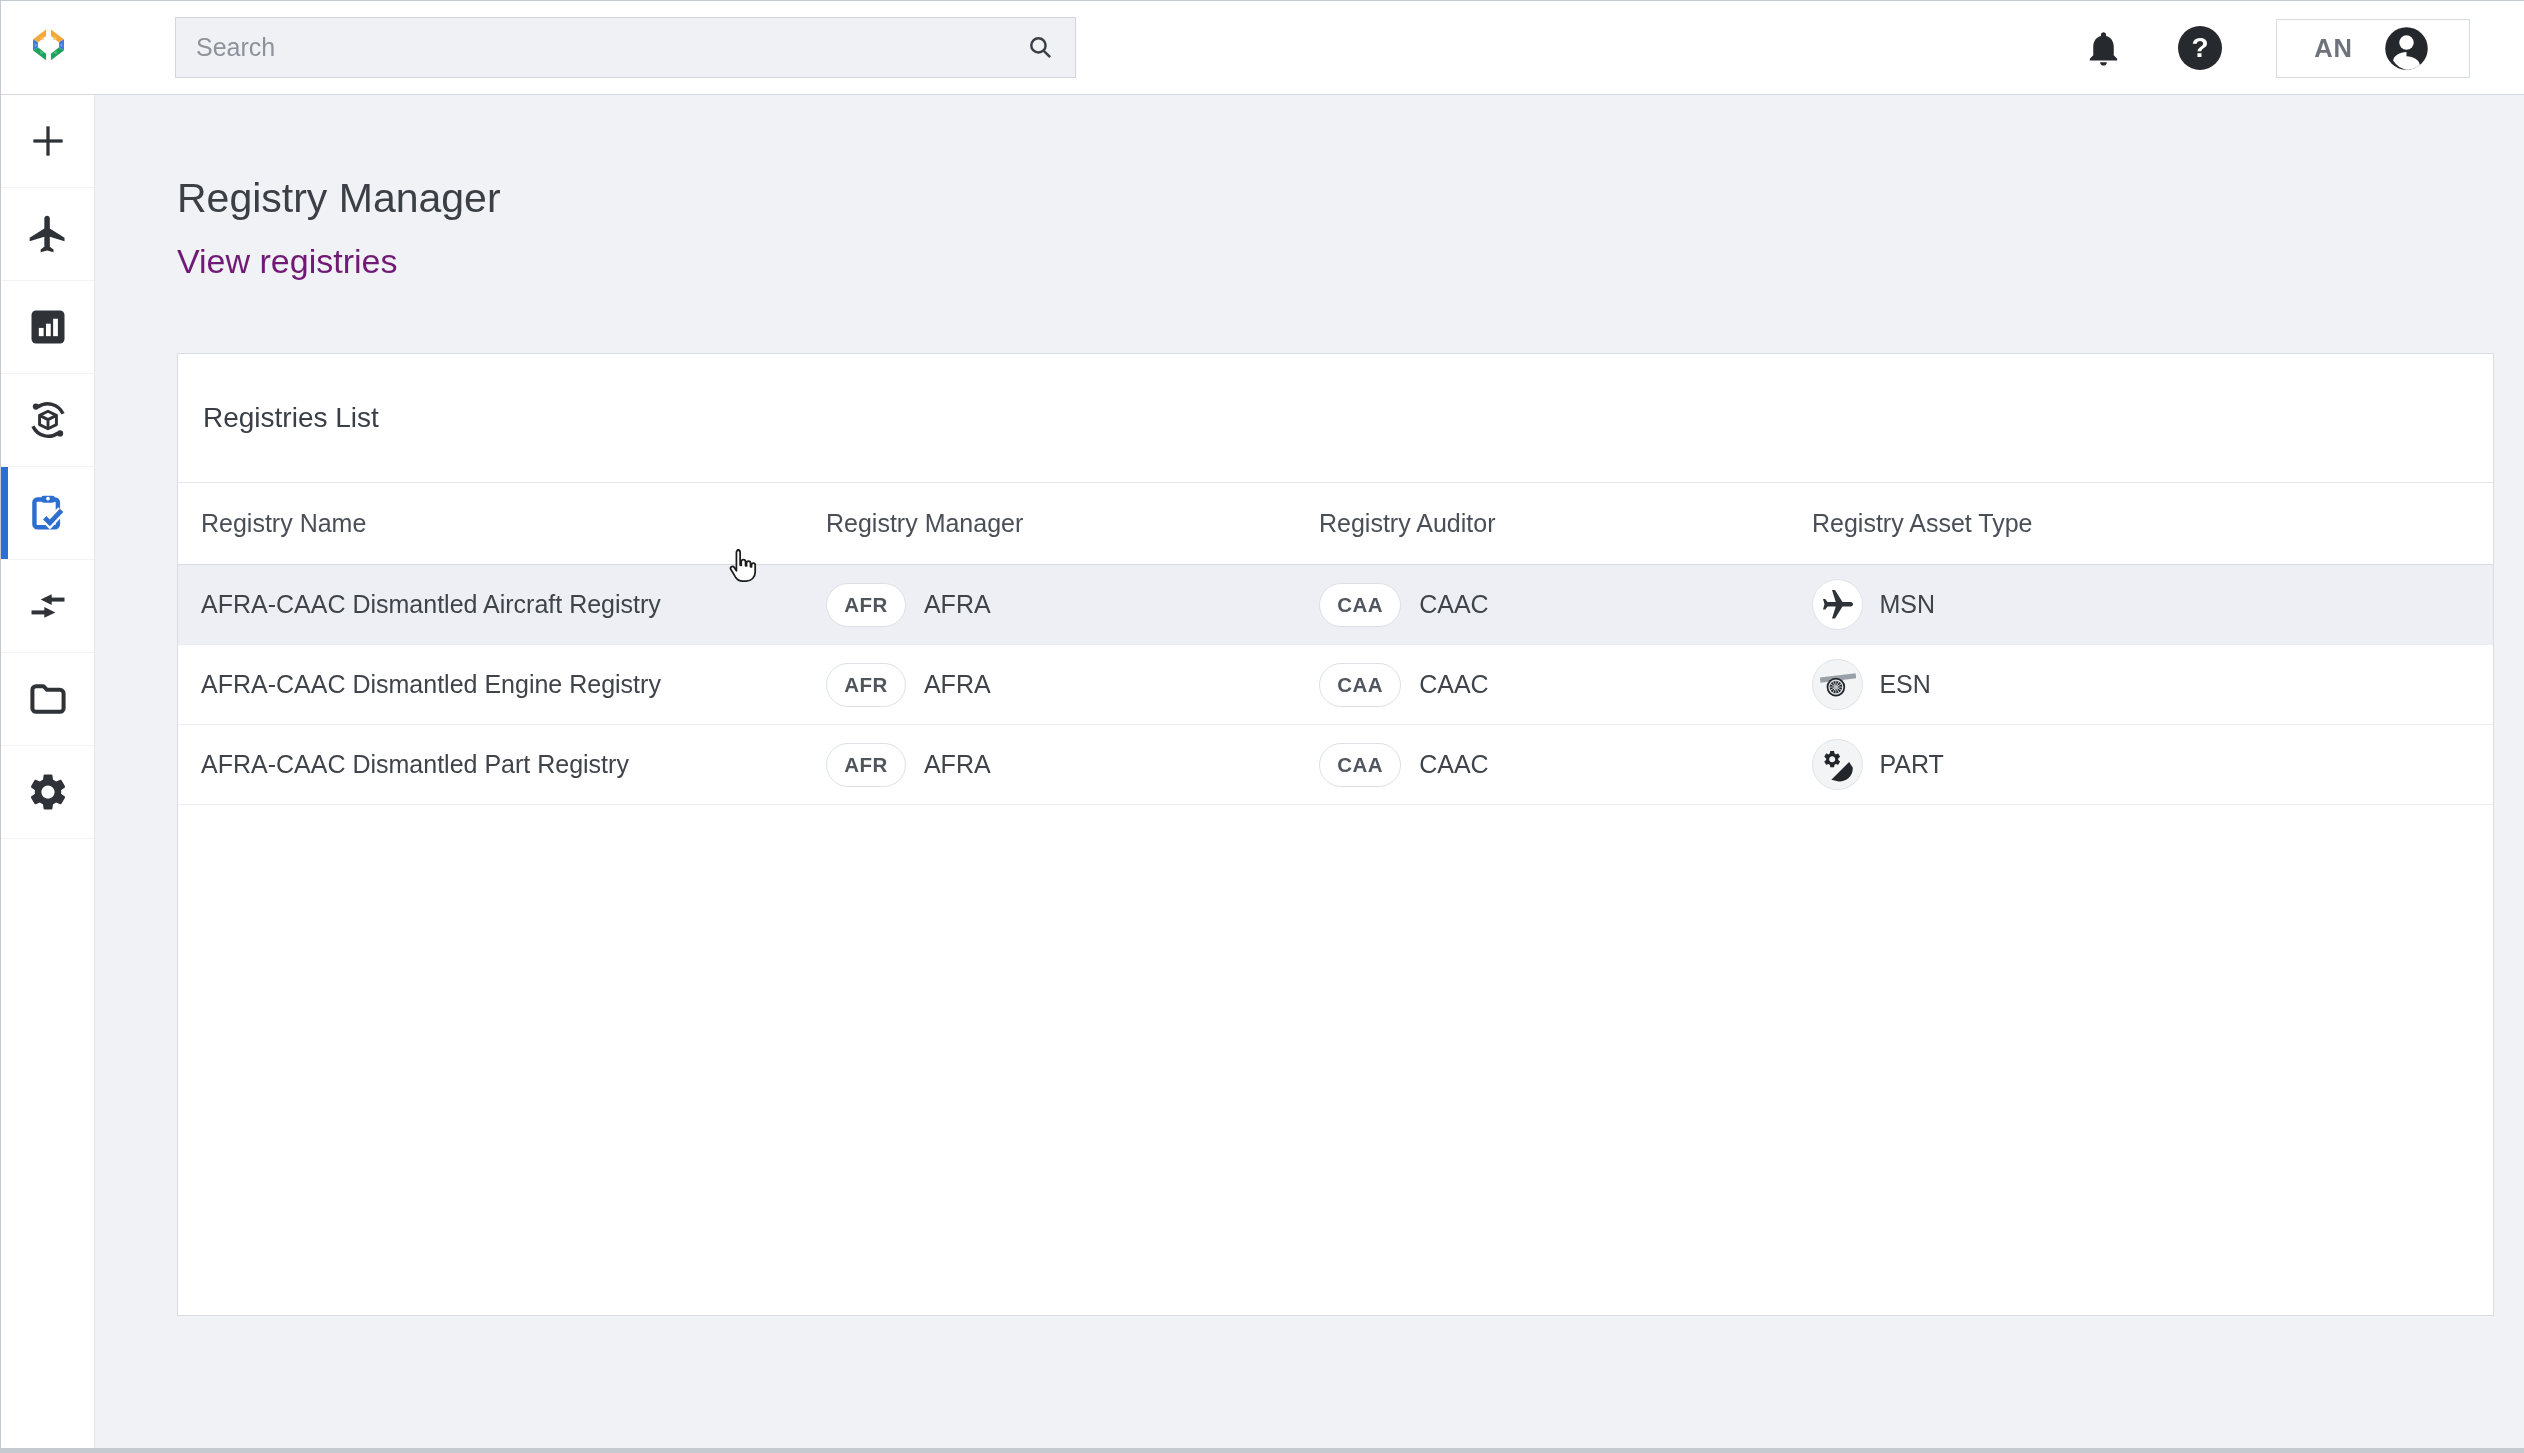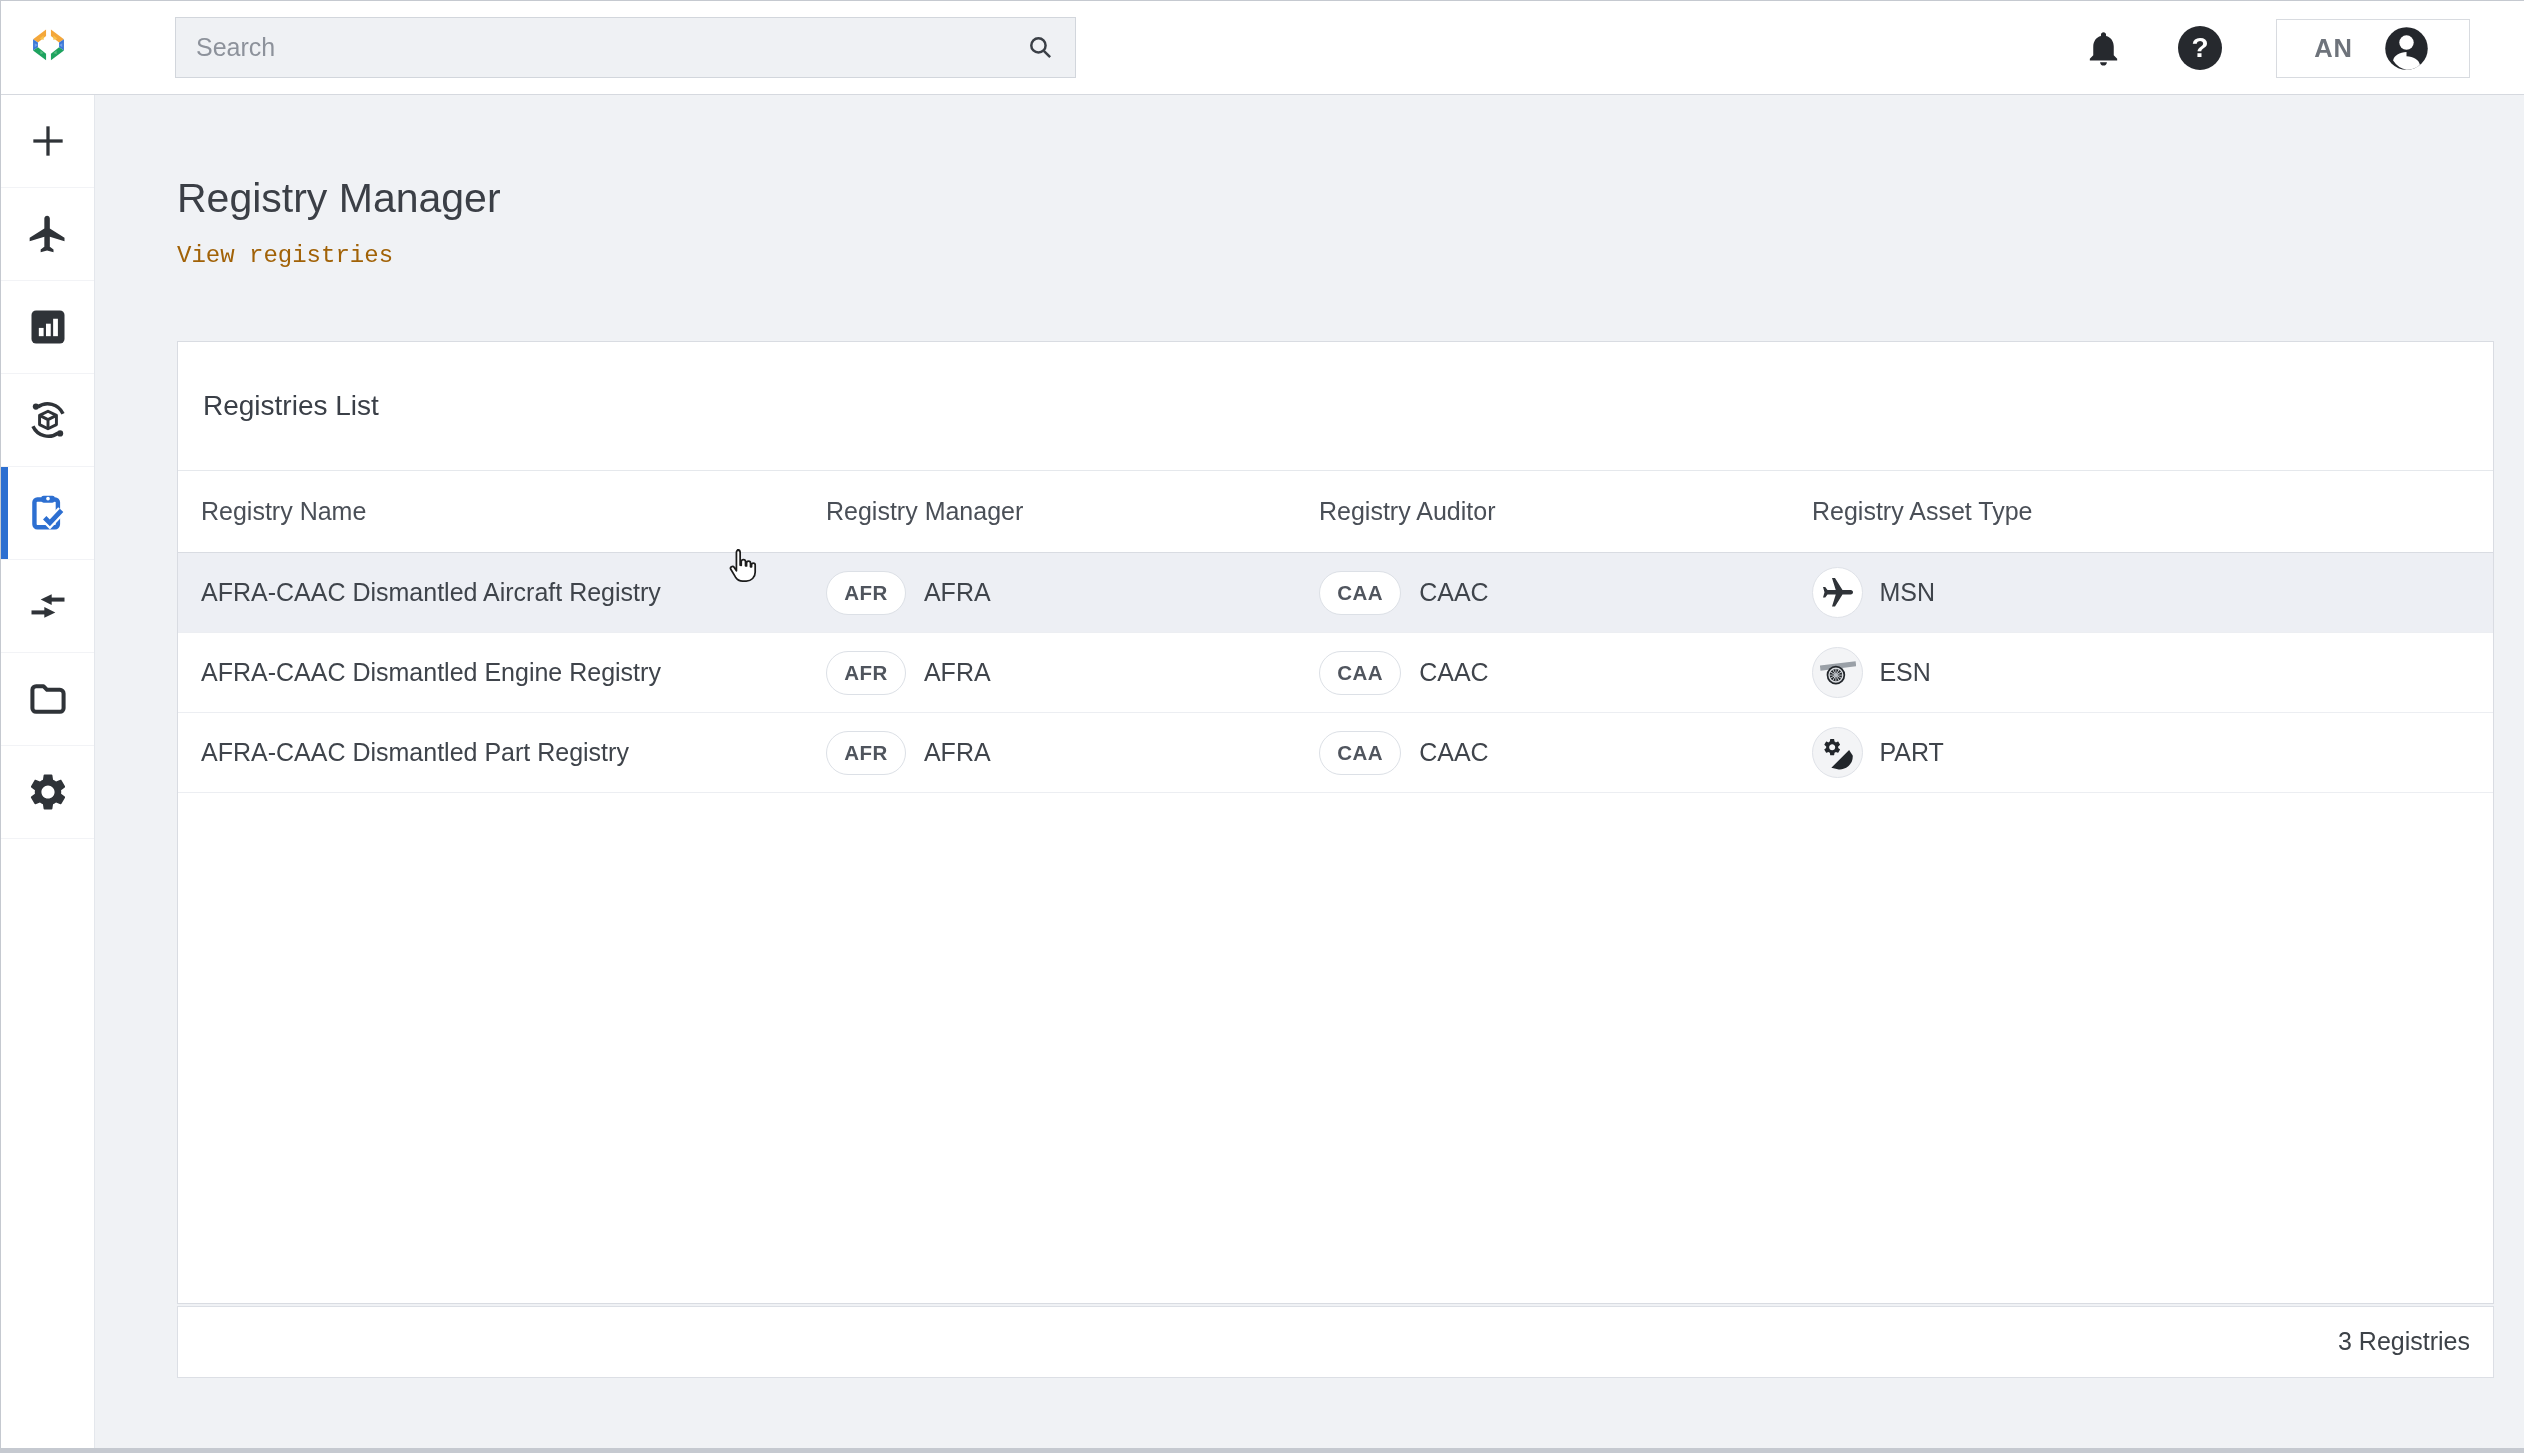--- a/index.html
+++ b/index.html
@@ -78,21 +78,21 @@
     cursor: pointer;
   }
   .side-item svg { width: 44px; height: 44px; }
   .side-item.active::before {
     content: ""; position: absolute; left: 0; top: 0; bottom: 0;
     width: 7.4px; background: #2d6fd1;
   }
   
   .main { flex: 1; padding: 16px 30px 0 82px; background: #f0f2f5; }
   .page-title { margin-top: 64px; font-size: 41px; font-weight: 400; color: #3b3f46; }
-  .page-subtitle { margin-top: 20px; font-size: 24px; color: #a16207; font-family: Liberation Mono, monospace; }
+  .page-subtitle { margin-top: 20px; font-size: 34px; color: #701a75; }
   .card {
     margin-top: 72px; height: 963px;
     background: #ffffff; border: 1.6px solid #d9dce2;
     overflow: hidden;
   }
   .card-title {
     height: 129px; display: flex; align-items: center;
     padding: 0 25px; font-size: 28px; color: #3a3f47;
     border-bottom: 1.6px solid #e5e8ec;
   }
@@ -331,23 +331,20 @@
                   <path d="M19.14 12.94c.04-.3.06-.61.06-.94 0-.32-.02-.64-.07-.94l2.03-1.58c.18-.14.23-.41.12-.61l-1.92-3.32c-.12-.22-.37-.29-.59-.22l-2.39.96c-.5-.38-1.03-.7-1.62-.94l-.36-2.54c-.04-.24-.24-.41-.48-.41h-3.84c-.24 0-.43.17-.47.41l-.36 2.54c-.59.24-1.13.57-1.62.94l-2.39-.96c-.22-.08-.47 0-.59.22L2.74 8.87c-.12.21-.08.47.12.61l2.03 1.58c-.05.3-.09.63-.09.94s.02.64.07.94l-2.03 1.58c-.18.14-.23.41-.12.61l1.92 3.32c.12.22.37.29.59.22l2.39-.96c.5.38 1.03.7 1.62.94l.36 2.54c.05.24.24.41.48.41h3.84c.24 0 .44-.17.47-.41l.36-2.54c.59-.24 1.13-.56 1.62-.94l2.39.96c.22.08.47 0 .59-.22l1.92-3.32c.12-.22.07-.47-.12-.61l-2.01-1.58zM12 15.6c-1.98 0-3.6-1.62-3.6-3.6s1.62-3.6 3.6-3.6 3.6 1.62 3.6 3.6-1.62 3.6-3.6 3.6z"></path>
                 </g>
                 <path d="M7.6 21.8 L19.4 10 L21.8 13.6 A8.6 8.6 0 0 1 11.8 22.8 Z"></path>
               </svg>
             </span>
             <span class="asset-label">PART</span>
           </div>
         </div>
       </section>
 
-      <div class="card-footer">
-        <span>3 Registries</span>
-      </div>
     </main>
   </div>
 
   <div class="cursor-pointer">
     <svg viewBox="0 0 24 26">
       <path d="M8.6 1.8c.9 0 1.6.72 1.6 1.6v8.1l.7.1v-2.3c0-.75.6-1.35 1.35-1.35.74 0 1.35.6 1.35 1.35v2.6l.65.1v-1.8c0-.7.57-1.25 1.25-1.25s1.25.56 1.25 1.25v2.3l.65.1v-1.3c0-.64.52-1.15 1.15-1.15.64 0 1.15.51 1.15 1.15v4.6c0 3.2-2.4 5.6-5.6 5.6h-2.3c-2 0-3.5-.9-4.6-2.6l-2.9-4.8c-.34-.57-.15-1.3.42-1.65.56-.35 1.3-.18 1.66.37l1.47 2.2V3.4c0-.88.72-1.6 1.6-1.6z" fill="#ffffff" stroke="#1c1c1c" stroke-width="1.1" stroke-linejoin="round"></path>
     </svg>
   </div>
 </div>
 

